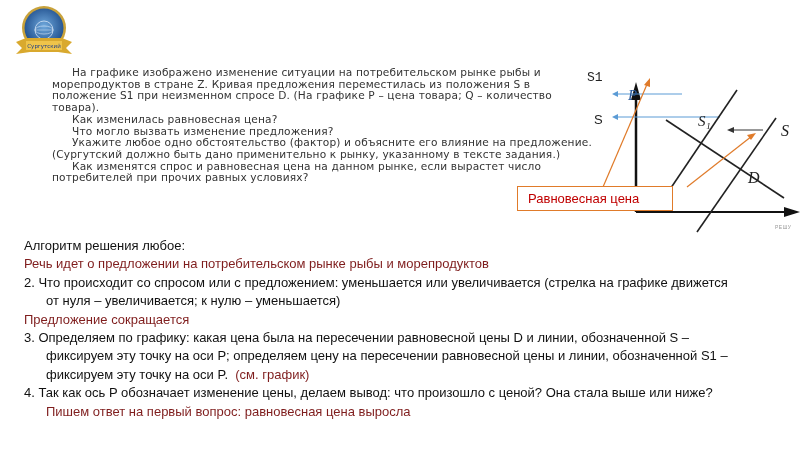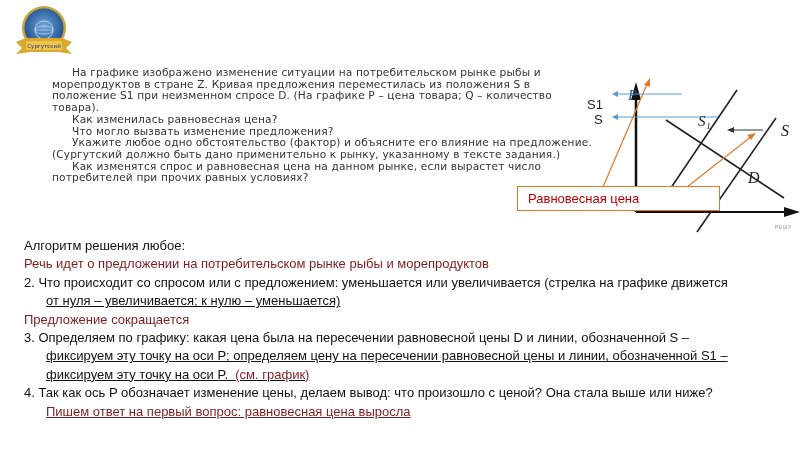--- a/index.html
+++ b/index.html
@@ -3,25 +3,25 @@
 <meta charset="utf-8">
 <style>
   html, body { margin:0; padding:0; }
   body { width:800px; height:450px; background:#ffffff; position:relative; overflow:hidden; font-family:"Liberation Sans", sans-serif; }
   .logo { position:absolute; left:12px; top:4px; width:64px; height:58px; }
   .task { position:absolute; left:52px; top:67px; width:540px; font-family:"DejaVu Sans", sans-serif; font-size:10.6px; line-height:11.7px; color:#333; letter-spacing:0.15px; }
   .task p { margin:0; text-indent:20px; }
   .graph { position:absolute; left:570px; top:70px; width:230px; height:170px; }
   .graph svg { position:absolute; left:0; top:0; }
   .lbl { position:absolute; font-family:"Liberation Sans", sans-serif; font-size:13px; color:#222; }
-  .callout { position:absolute; left:517px; top:186px; width:203px; height:25px; border:1px solid #e07b2a; background:#fff; box-sizing:border-box; color:#c00000; font-size:13px; padding:4px 0 0 10px; }
+  .callout { position:absolute; left:517px; top:186px; width:156px; height:25px; border:1px solid #e07b2a; background:#fff; box-sizing:border-box; color:#c00000; font-size:13px; padding:4px 0 0 10px; }
   .algo { position:absolute; left:24px; top:237px; width:770px; font-size:13px; line-height:18.4px; color:#111; }
   .algo div { white-space:nowrap; }
   .red { color:#7f1d1d; }
-  .ind { padding-left:22px;text-decoration:underline; }
+  .ind { padding-left:22px; }
   .n1 { display:inline-block; width:22px; }
   .watermark { position:absolute; left:775px; top:224px; font-size:5px; color:#999; letter-spacing:0.5px; }
 </style>
 </head>
 <body>
 
 <div class="logo">
   <svg width="64" height="58" viewBox="0 0 64 58">
     <defs>
       <radialGradient id="g1" cx="50%" cy="45%" r="55%">
@@ -74,21 +74,21 @@
     <line x1="33" y1="117" x2="78" y2="12" stroke="#e07b2a" stroke-width="1.2"></line>
     <polygon points="80,8 74,15 80,17" fill="#e07b2a"></polygon>
     <line x1="117" y1="117" x2="182" y2="66" stroke="#e07b2a" stroke-width="1.2"></line>
     <polygon points="186,63 177,65 181,70" fill="#e07b2a"></polygon>
 
     <text x="58" y="30" font-family="Liberation Serif, serif" font-style="italic" font-size="15" fill="#2a5a9a">P</text>
     <text x="128" y="56" font-family="Liberation Serif, serif" font-style="italic" font-size="15" fill="#222">S₁</text>
     <text x="211" y="66" font-family="Liberation Serif, serif" font-style="italic" font-size="16" fill="#222">S</text>
     <text x="178" y="113" font-family="Liberation Serif, serif" font-style="italic" font-size="16" fill="#222">D</text>
   </svg>
-  <div class="lbl" style="left:17px; top:27px;">S1</div>
+  <div class="lbl" style="left:17px; top:0;font-family:Liberation Mono, monospace;">S1</div>
   <div class="lbl" style="left:24px; top:42px;">S</div>
 </div>
 
 <div class="callout">Равновесная цена</div>
 <div class="watermark">РЕШУ</div>
 
 <div class="algo">
   <div>Алгоритм решения любое:</div>
   <div class="red">Речь идет о предложении на потребительском рынке рыбы и морепродуктов</div>
   <div>2. Что происходит со спросом или с предложением: уменьшается или увеличивается (стрелка на графике движется</div>

